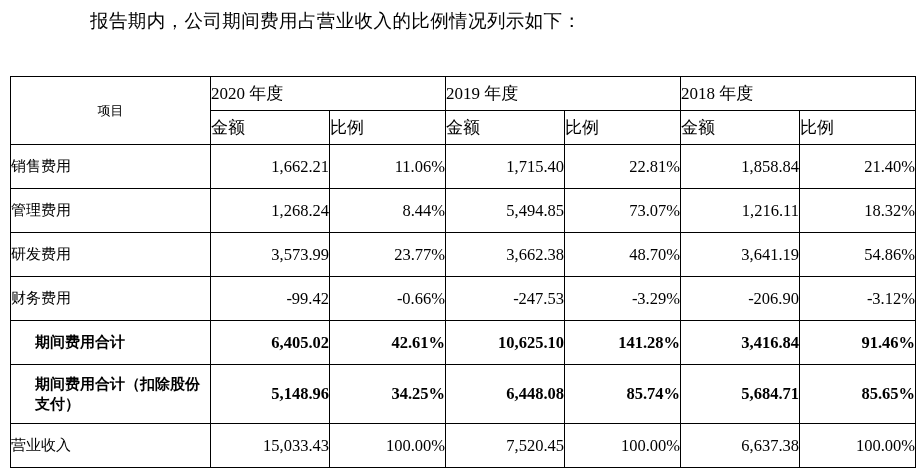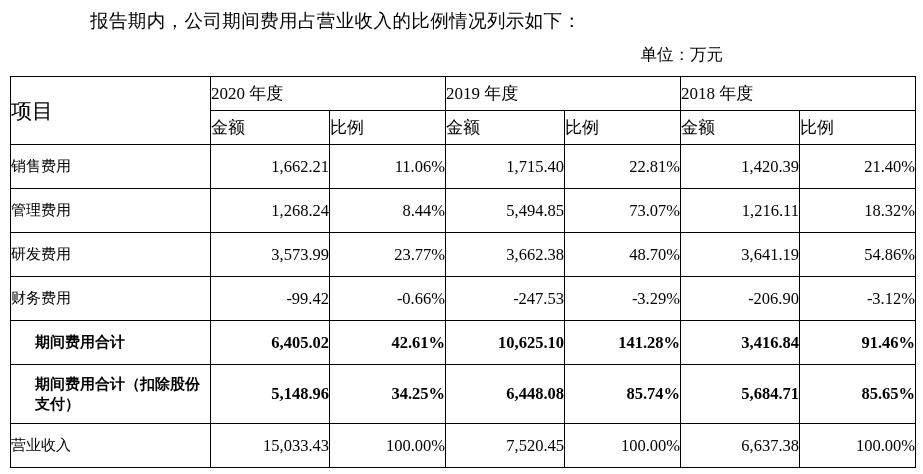--- a/index.html
+++ b/index.html
@@ -51,22 +51,23 @@
     vertical-align: middle;
     font-weight: normal;
   }
   .hdr {
     text-align: left;
     font-weight: bold;
     font-size: 17px;
     height: 33px;
   }
   .hdr-item {
+    text-align: center;
     font-weight: bold;
-    font-size: 21px;
+    font-size: 13px;
   }
   .rowlabel {
     padding-left: 14px;
     text-align: left;
     height: 43px;
     font-size: 15px;
     line-height: 1.35;
   }
   .rowlabel.bold {
     font-weight: bold;
@@ -89,21 +90,20 @@
   col.c-amt { width: 119px; }
   col.c-pct { width: 116px; }
 </style>
 </head>
 <body>
 
 <div class="page">
 
   <div class="intro">报告期内，公司期间费用占营业收入的比例情况列示如下：</div>
 
-  <div class="unit">单位：万元</div>
 
   <table class="fin">
     <colgroup>
       <col class="c-item">
       <col class="c-amt">
         <col class="c-pct">
       <col class="c-amt">
         <col class="c-pct">
       <col class="c-amt">
         <col class="c-pct">
@@ -124,21 +124,21 @@
         <td class="hdr">比例</td>
       </tr>
     </thead>
     <tbody>
       <tr>
         <td class="rowlabel">销售费用</td>
         <td class="num">1,662.21</td>
         <td class="num">11.06%</td>
         <td class="num">1,715.40</td>
         <td class="num">22.81%</td>
-        <td class="num">1,420.39</td>
+        <td class="num">1,858.84</td>
         <td class="num">21.40%</td>
       </tr>
       <tr>
         <td class="rowlabel">管理费用</td>
         <td class="num">1,268.24</td>
         <td class="num">8.44%</td>
         <td class="num">5,494.85</td>
         <td class="num">73.07%</td>
         <td class="num">1,216.11</td>
         <td class="num">18.32%</td>

